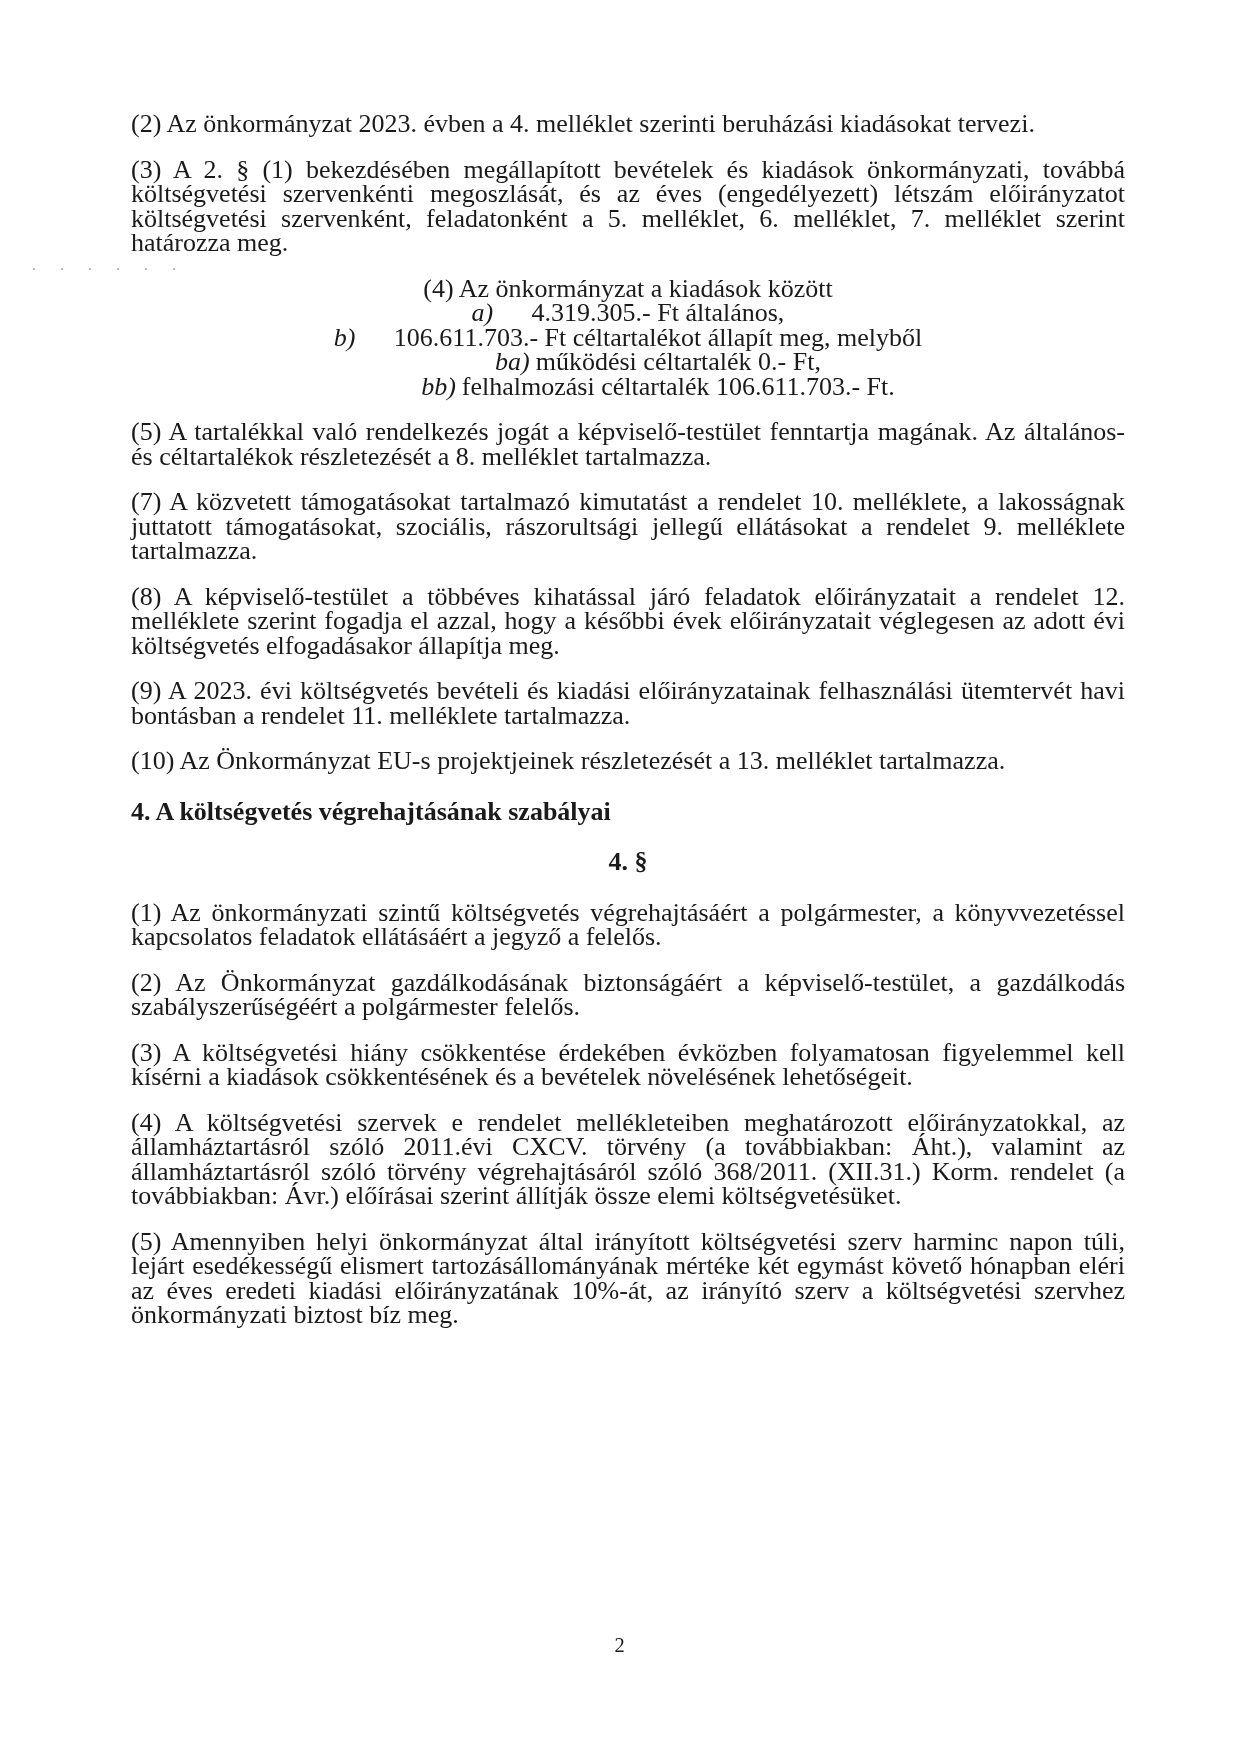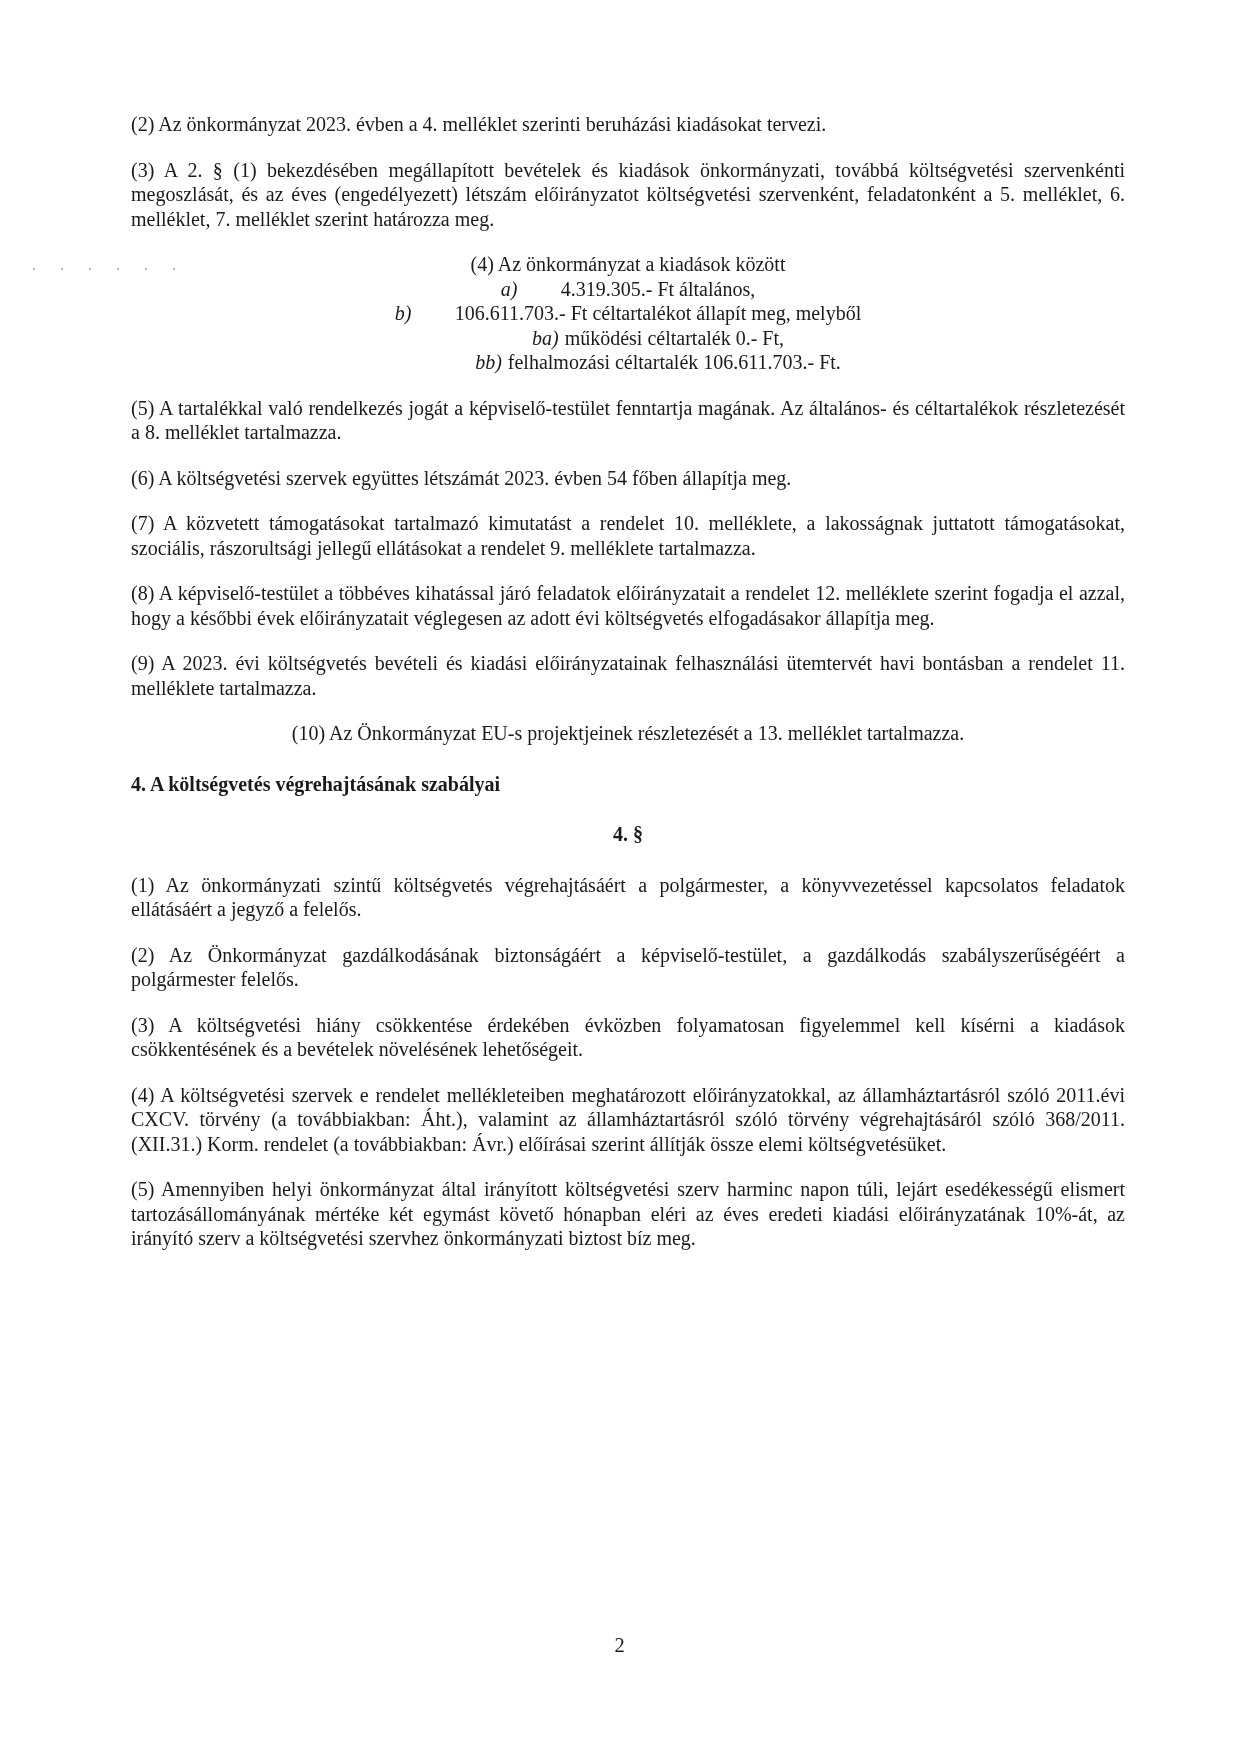--- a/index.html
+++ b/index.html
@@ -3,26 +3,26 @@
   <meta charset="utf-8">
   <style>
     html, body { margin: 0; padding: 0; background: #ffffff; }
     body { width: 1239px; height: 1754px; position: relative; overflow: hidden; }
     .page {
       position: absolute;
       left: 131px;
       top: 112px;
       width: 994px;
       font-family: "Liberation Serif", "DejaVu Serif", serif;
-      font-size: 20px;
+      font-size: 26px;
       line-height: 24.5px;
       color: #1a1a1a;
     }
     .para { margin: 0 0 21px 0; text-align: justify; }
-    .para.left { text-align: center; }
+    .para.left { text-align: left; }
     .list { margin: 0 0 21px 0; }
     .list-row { display: flex; justify-content: center; }
     .list-row .marker { width: 60px; font-style: italic; }
     .list-row.sub { padding-left: 60px; }
     .list-row.sub .sub-marker { font-style: italic; margin-right: 6px; }
     .section-title {
       text-align: left;
       font-weight: bold;
       margin: 26px 0 26px 0;
     }
@@ -73,21 +73,20 @@
       <span class="sub-marker">ba)</span>
       <span>működési céltartalék 0.- Ft,</span>
     </div>
     <div class="list-row sub">
       <span class="sub-marker">bb)</span>
       <span>felhalmozási céltartalék 106.611.703.- Ft.</span>
     </div>
   </div>
 
   <p class="para">(5) A tartalékkal való rendelkezés jogát a képviselő-testület fenntartja magának. Az általános- és céltartalékok részletezését a 8. melléklet tartalmazza.</p>
-  <p class="para">(6) A költségvetési szervek együttes létszámát 2023. évben 54 főben állapítja meg.</p>
   <p class="para">(7) A közvetett támogatásokat tartalmazó kimutatást a rendelet 10. melléklete, a lakosságnak juttatott támogatásokat, szociális, rászorultsági jellegű ellátásokat a rendelet 9. melléklete tartalmazza.</p>
   <p class="para">(8) A képviselő-testület a többéves kihatással járó feladatok előirányzatait a rendelet 12. melléklete szerint fogadja el azzal, hogy a későbbi évek előirányzatait véglegesen az adott évi költségvetés elfogadásakor állapítja meg.</p>
   <p class="para">(9) A 2023. évi költségvetés bevételi és kiadási előirányzatainak felhasználási ütemtervét havi bontásban a rendelet 11. melléklete tartalmazza.</p>
   <p class="para left">(10) Az Önkormányzat EU-s projektjeinek részletezését a 13. melléklet tartalmazza.</p>
 
   <div class="section-title">4. A költségvetés végrehajtásának szabályai</div>
   <div class="section-symbol">4. §</div>
 
   <p class="para">(1) Az önkormányzati szintű költségvetés végrehajtásáért a polgármester, a könyvvezetéssel kapcsolatos feladatok ellátásáért a jegyző a felelős.</p>
   <p class="para">(2) Az Önkormányzat gazdálkodásának biztonságáért a képviselő-testület, a gazdálkodás szabályszerűségéért a polgármester felelős.</p>

